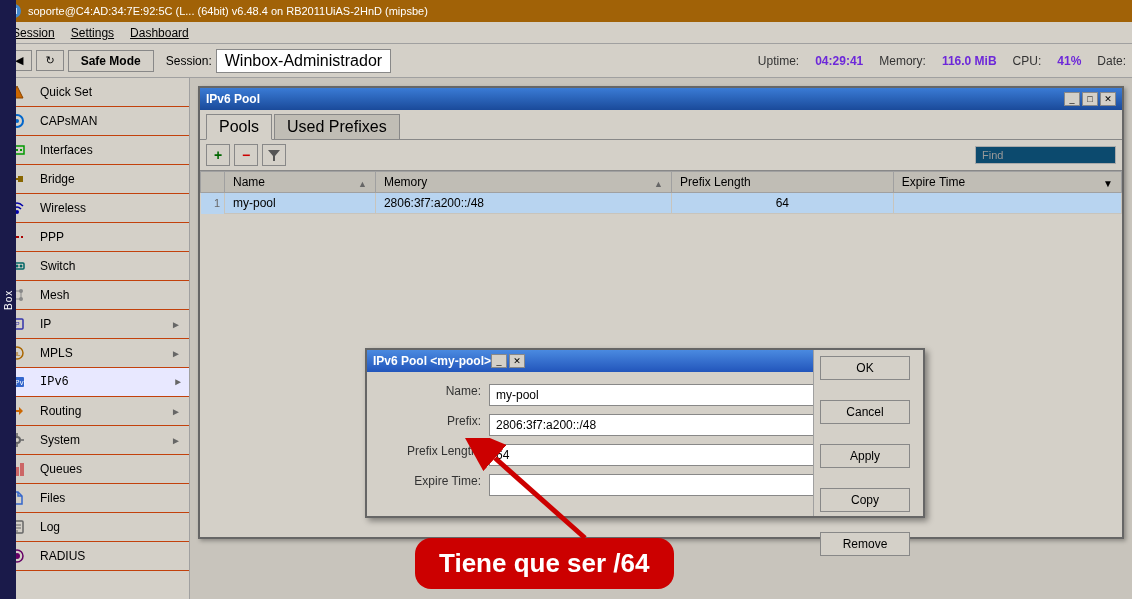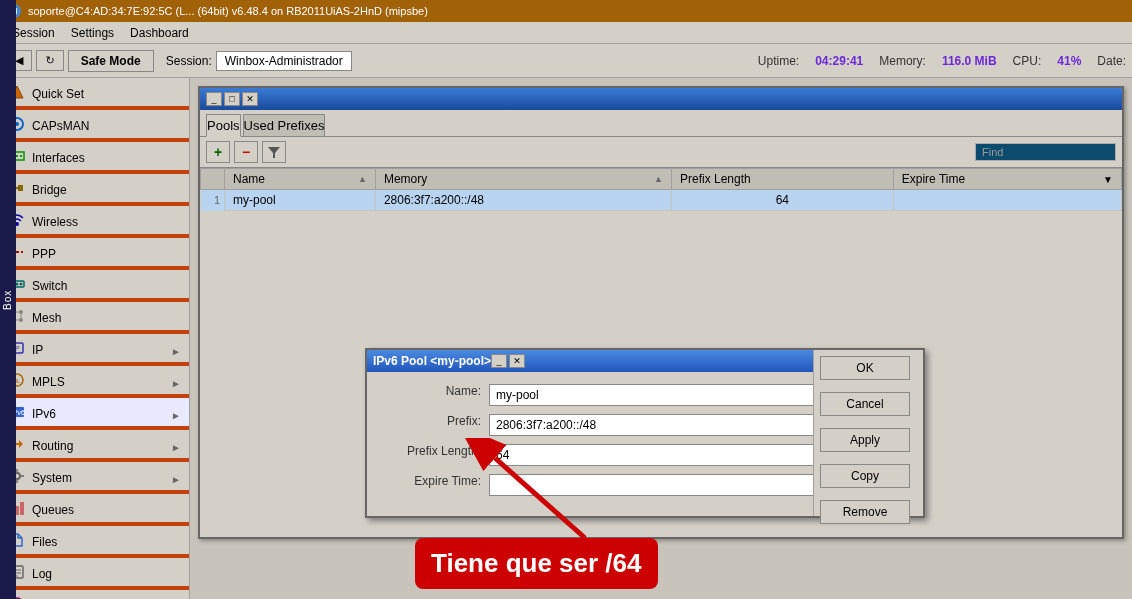--- a/index.html
+++ b/index.html
@@ -4,85 +4,85 @@
   <style>
     * { box-sizing: border-box; margin: 0; padding: 0; }
     body { font-family: 'Segoe UI', Tahoma, Arial, sans-serif; font-size: 12px; background: #d4d0c8; overflow: hidden; width: 1132px; height: 599px; }
 
     
     .title-bar { background: #a16207; color: white; height: 22px; display: flex; align-items: center; padding: 0 6px; font-size: 11px; }
     .title-bar-icon { width: 16px; height: 16px; margin-right: 6px; }
     .title-bar-text { flex: 1; font-size: 11px; }
 
     
-    .menu-bar { background: #d4d0c8; height: 22px; display: flex; align-items: center; padding: 0 4px; border-bottom: 1px solid #a0a0a0; }
+    .menu-bar { background: #d4d0c8; height: 22px; display: flex; align-items: center; padding: 0 4px; border-bottom: 1px solid #a0a0a0; text-decoration: underline; }
     .menu-item { padding: 2px 8px; font-size: 12px; cursor: pointer; }
 
     
     .toolbar { background: #d4d0c8; height: 34px; display: flex; align-items: center; padding: 2px 6px; border-bottom: 1px solid #a0a0a0; gap: 4px; }
     .toolbar-btn { background: #d4d0c8; border: 1px solid #888; padding: 3px 8px; cursor: pointer; font-size: 11px; display: flex; align-items: center; gap: 3px; }
     .safe-mode-btn { background: #d4d0c8; border: 1px solid #888; padding: 3px 12px; font-size: 12px; font-weight: bold; cursor: pointer; }
     .session-label { font-size: 12px; margin-left: 8px; }
-    .session-value { border: 1px solid #888; background: white; padding: 2px 8px; font-size: 12px; }
+    .session-value { border: 1px solid #888; background: white; padding: 2px 8px; font-size: 16px; }
     .uptime-section { margin-left: auto; font-size: 12px; display: flex; gap: 16px; align-items: center; }
     .uptime-label { color: #333; }
     .uptime-value { color: #6d28d9; font-weight: bold; }
 
     
     .main-layout { display: flex; height: calc(599px - 78px); }
 
     
     .sidebar { width: 190px; background: #d4d0c8; border-right: 1px solid #a0a0a0; overflow-y: auto; flex-shrink: 0; }
-    .sidebar-item { display: flex; align-items: flex-end; padding: 5px 8px; cursor: pointer; font-size: 12px; gap: 6px; border-bottom: 4px solid #c2410c; }
-    .sidebar-item.active { background: #e8e8ff; }
+    .sidebar-item { display: flex; align-items: center; padding: 5px 8px; cursor: pointer; font-size: 12px; gap: 14px; border-bottom: 1px solid #c2410c; }
+    .sidebar-item.active { background: #e8e8ff; font-family: Liberation Mono, monospace; }
     .sidebar-icon { width: 18px; height: 18px; display: flex; align-items: center; justify-content: center; flex-shrink: 0; }
     .sidebar-item-label { flex: 1; }
     .sidebar-arrow { font-size: 10px; color: #666; }
 
     
     .content-area { flex: 1; background: #c8c4bc; position: relative; overflow: hidden; }
 
     
     .pool-window { position: absolute; top: 8px; left: 8px; right: 8px; bottom: 60px; background: #d4d0c8; border: 2px solid #666; box-shadow: 2px 2px 4px rgba(0,0,0,0.3); }
     .window-title { background: linear-gradient(to bottom, #3a7bd5, #1a4a9a); color: white; height: 22px; display: flex; align-items: center; padding: 0 6px; font-size: 12px; font-weight: bold; }
     .window-title-text { flex: 1; }
     .window-controls { display: flex; gap: 2px; }
     .win-btn { width: 16px; height: 14px; border: 1px solid #888; background: #d4d0c8; cursor: pointer; font-size: 9px; display: flex; align-items: center; justify-content: center; }
 
     
     .tab-bar { background: #d4d0c8; padding: 4px 6px 0; display: flex; gap: 2px; border-bottom: 1px solid #888; }
-    .tab { padding: 3px 0; border: 1px solid #888; border-bottom: none; background: #c0bdb5; cursor: pointer; font-size: 13px; text-align: center; }
+    .tab { padding: 3px 12px; border: 1px solid #888; border-bottom: none; background: #c0bdb5; cursor: pointer; font-size: 16px; text-align: center; }
     .tab.active { background: #d4d0c8; border-bottom: 1px solid #d4d0c8; margin-bottom: -1px; }
 
     
     .table-toolbar { padding: 4px 6px; display: flex; align-items: center; gap: 4px; background: #d4d0c8; border-bottom: 1px solid #888; }
     .tbl-btn { width: 24px; height: 22px; border: 1px solid #888; background: #d4d0c8; cursor: pointer; display: flex; align-items: center; justify-content: center; font-size: 14px; font-weight: bold; }
     .tbl-btn.add { color: #006600; }
     .tbl-btn.remove { color: #cc0000; }
     .find-box { margin-left: auto; border: 1px solid #aaa; background: #0c4a6e; padding: 2px 6px; font-size: 11px; color: #999; width: 141px; }
 
     
     .table-container { overflow: auto; height: calc(100% - 92px); }
     table { width: 100%; border-collapse: collapse; font-size: 12px; }
     th { background: #c0bdb5; border: 1px solid #a0a0a0; padding: 3px 8px; text-align: left; font-weight: normal; white-space: nowrap; }
     td { border: 1px solid #c8c4bc; padding: 3px 8px; white-space: nowrap; }
     .row-selected td { background: #b8d4f0; }
     .row-number { color: #666; font-size: 11px; padding: 3px 4px; border: none; background: #e0ddd8; text-align: right; width: 24px; }
     .col-sort { font-size: 9px; color: #666; }
-    .th-container { display: flex; align-items: center; justify-content: space-between; }
+    .th-container { display: flex; align-items: flex-end; justify-content: space-between; }
     .dropdown-arrow { float: right; font-size: 10px; }
 
     
     .edit-dialog { position: absolute; top: 270px; left: 175px; width: 560px; background: #d4d0c8; border: 2px solid #666; box-shadow: 3px 3px 6px rgba(0,0,0,0.4); z-index: 10; }
     .dialog-title { background: linear-gradient(to bottom, #4a8ae0, #2255bb); color: white; height: 22px; display: flex; align-items: center; padding: 0 6px; font-size: 12px; font-weight: bold; }
     .form-row { display: flex; margin-bottom: 8px; }
     .form-label { width: 110px; text-align: right; padding-right: 8px; font-size: 12px; color: #333; }
     .form-input { flex: 1; border: 1px solid #888; padding: 3px 6px; font-size: 12px; background: white; }
     .form-input.cursor { caret-color: black; }
-    .dialog-buttons { position: absolute; right: 0; top: 0; bottom: 0; width: 110px; display: flex; flex-direction: column; padding: 6px; gap: 12px; background: #d4d0c8; border-left: 1px solid #a0a0a0; margin-left: 24px; }
+    .dialog-buttons { position: absolute; right: 0; top: 0; bottom: 0; width: 110px; display: flex; flex-direction: column; padding: 6px; gap: 20px; background: #d4d0c8; border-left: 1px solid #a0a0a0; margin-left: 24px; }
     .dialog-outer { display: flex; }
     .dialog-form { flex: 1; padding: 12px 12px 12px 12px; }
     .dialog-btn { width: 90px; padding: 4px 8px; border: 1px solid #888; background: #d4d0c8; cursor: pointer; font-size: 12px; text-align: center; }
 
     
     .vertical-label { position: absolute; left: 0; top: 0; bottom: 0; width: 16px; background: #1a1a4a; color: white; writing-mode: vertical-rl; text-orientation: mixed; transform: rotate(180deg); display: flex; align-items: center; justify-content: center; font-size: 10px; letter-spacing: 1px; }
   </style>
 </head>
 <body>
 
@@ -297,20 +297,21 @@
           </svg>
       </div>
       <span class="sidebar-item-label">RADIUS</span>
     </div>
   </div>
 
   <div class="content-area">
 
     <div class="pool-window">
       <div class="window-title">
+        <span class="window-title-text">IPv6 Pool</span>
         <div class="window-controls">
           <button class="win-btn">_</button>
           <button class="win-btn">□</button>
           <button class="win-btn">✕</button>
         </div>
       </div>
 
       <div class="tab-bar">
         <div class="tab active">Pools</div>
         <div class="tab">Used Prefixes</div>
@@ -409,17 +410,17 @@
 
       <svg width="200" height="120" style="position:absolute; top:40px; left:100px;">
         <defs>
           <marker id="arrowhead" markerWidth="10" markerHeight="7" refX="0" refY="3.5" orient="auto">
             <polygon points="0 0, 10 3.5, 0 7" fill="#cc0000"></polygon>
           </marker>
         </defs>
         <line x1="120" y1="100" x2="30" y2="20" stroke="#cc0000" stroke-width="5" marker-end="url(#arrowhead)"></line>
       </svg>
 
-      <div style="position:absolute; top:140px; left:50px; background:#cc0000; color:white; font-size:26px; font-weight:bold; padding:10px 16px; border-radius:8px;">Tiene que ser /64</div>
+      <div style="position:absolute; top:140px; left:50px; background:#cc0000; color:white; font-size:26px; font-weight:bold; padding:10px 24px; border-radius:16px;">Tiene que ser /64</div>
     </div>
 
   </div>
 </div>
 
 </body></html>

